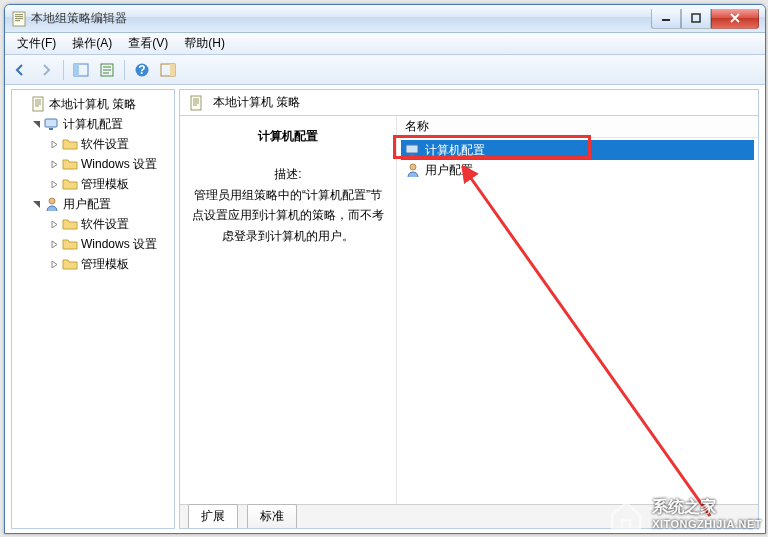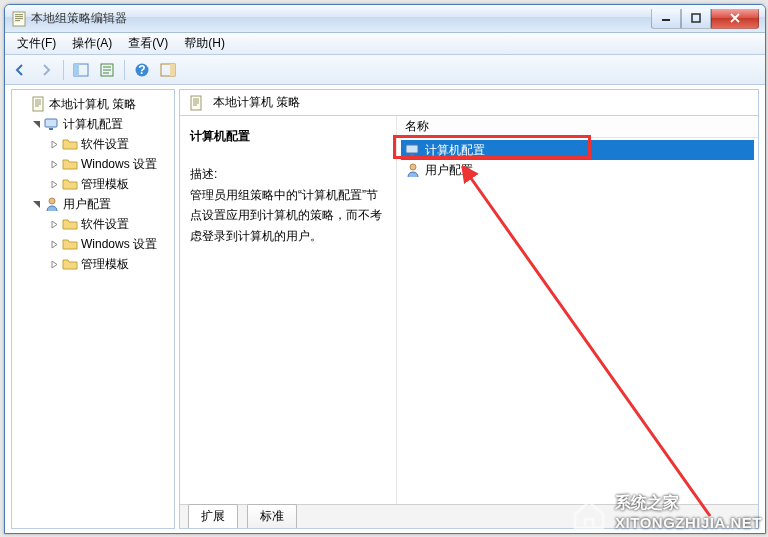--- a/index.html
+++ b/index.html
@@ -18,21 +18,21 @@
 .winbtn svg { pointer-events: none; }
 
 .menubar { height: 22px; background: linear-gradient(#fafcff,#e7eef8); display: flex; align-items: center; padding: 0 4px; border-bottom: 1px solid #b9cde6; }
 .menubar span { padding: 18px 8px; cursor: default; }
 
 .toolbar { height: 30px; background: linear-gradient(#f6faff,#e4edf8); display: flex; align-items: center; padding: 0 4px; gap: 4px; border-bottom: 1px solid #b9cde6; }
 .tb-sep { width: 1px; height: 20px; background: #b9cde6; margin: 0 2px; }
 .tb-btn { width: 22px; height: 22px; display: flex; align-items: center; justify-content: center; border: 1px solid transparent; }
 
 
-.client { display: flex; height: calc(100% - 80px); }
+.client { display: flex; height: calc(100% - 80px); text-align: center; }
 .treepane { width: 164px; border: 1px solid #b9cde6; margin: 4px 2px 4px 6px; background: #fff; overflow: auto; }
 .rightpane { flex: 1; border: 1px solid #b9cde6; margin: 4px 6px 4px 2px; background: #fff; display: flex; flex-direction: column; position: relative; }
 
 
 .tree { padding: 4px 0; }
 .tree-row { display: flex; align-items: center; height: 20px; padding-left: 4px; white-space: nowrap; cursor: default; }
 .expander { width: 12px; height: 12px; margin-right: 2px; display: flex; align-items: center; justify-content: center; }
 .expander svg { display: block; }
 .tree-icon { width: 16px; height: 16px; margin-right: 3px; }
 .tree-label { color: #000; }
@@ -55,21 +55,21 @@
 
 .rp-tabs { height: 24px; display: flex; align-items: flex-end; padding: 0 8px; border-top: 1px solid #d0d0d0; background: #f4f4f4; gap: 10px; }
 .rp-tab { padding: 3px 12px; border: 1px solid #b9b9b9; border-bottom: none; background: linear-gradient(#fff,#f1f1f1); border-radius: 2px 2px 0 0; margin-right: -1px; cursor: default; position: relative; }
 .rp-tab.active { background: #fff; }
 
 
 .arrow { position: absolute; pointer-events: none; }
 
 
 .watermark { position: absolute; right: 6px; bottom: 6px; display: flex; align-items: center; gap: 6px; opacity: .6; pointer-events: none; color: #fff; font-weight: bold; text-shadow: 0 0 3px #000, 0 0 3px #000; }
-.watermark .wm-url { font-size: 15px; letter-spacing: .5px; }
+.watermark .wm-url { font-size: 11px; letter-spacing: .5px; }
 .watermark .wm-zh { font-size: 16px; }
 </style>
 </head>
 <body>
 
 <div class="window">
 
   <div class="titlebar">
     <svg class="app-icon" viewBox="0 0 16 16">
         <rect x="2" y="1" width="12" height="14" fill="#fdfdf2" stroke="#9a9a70"></rect>

